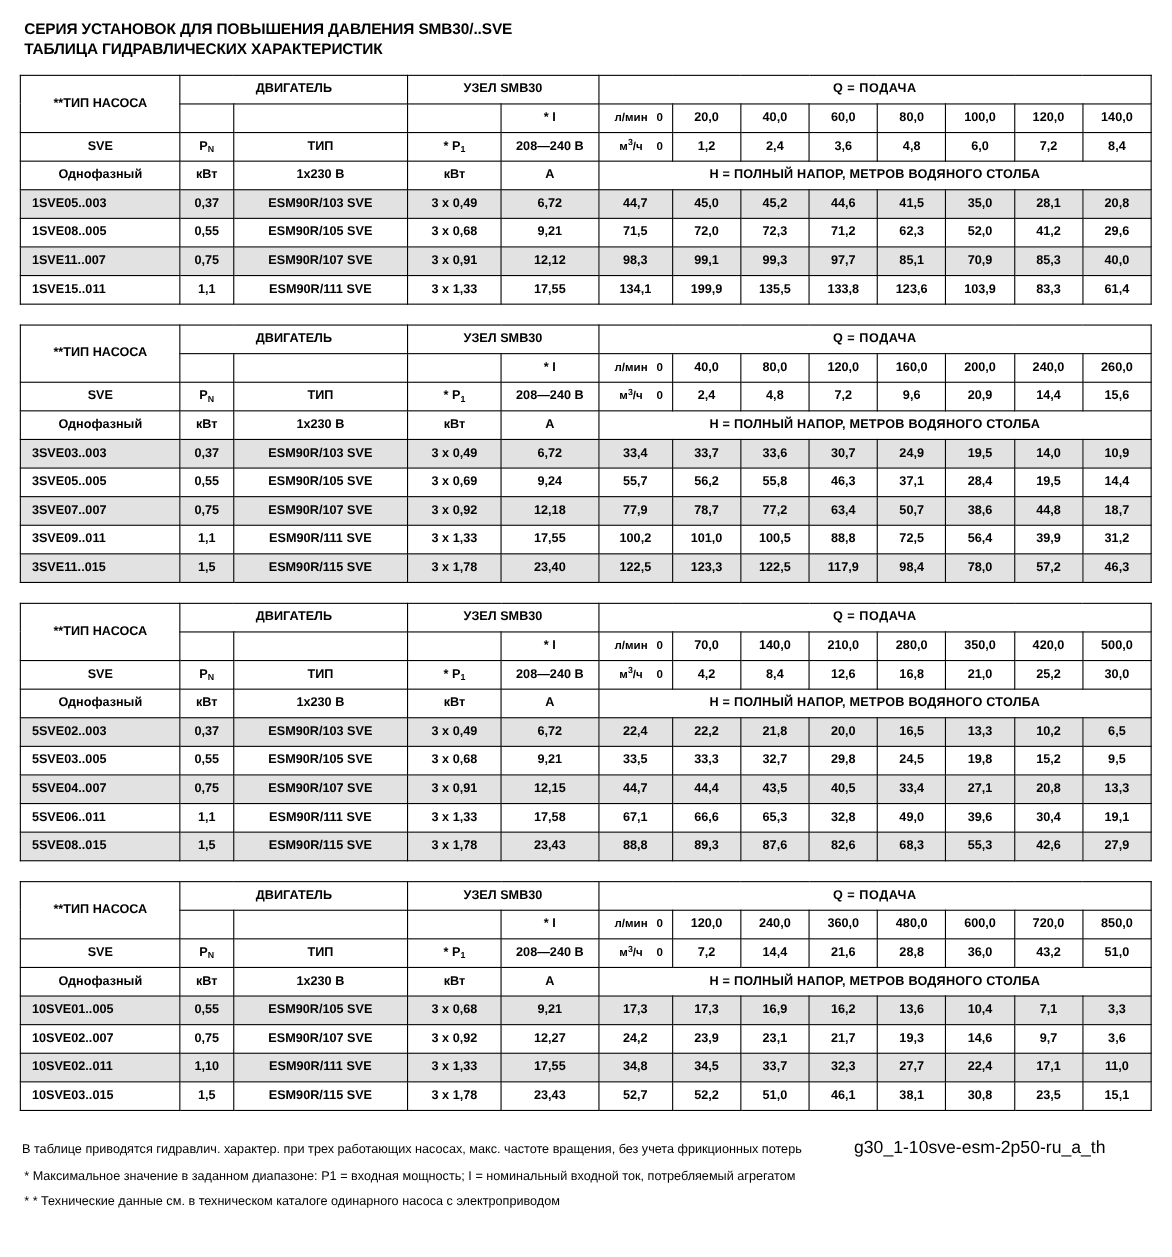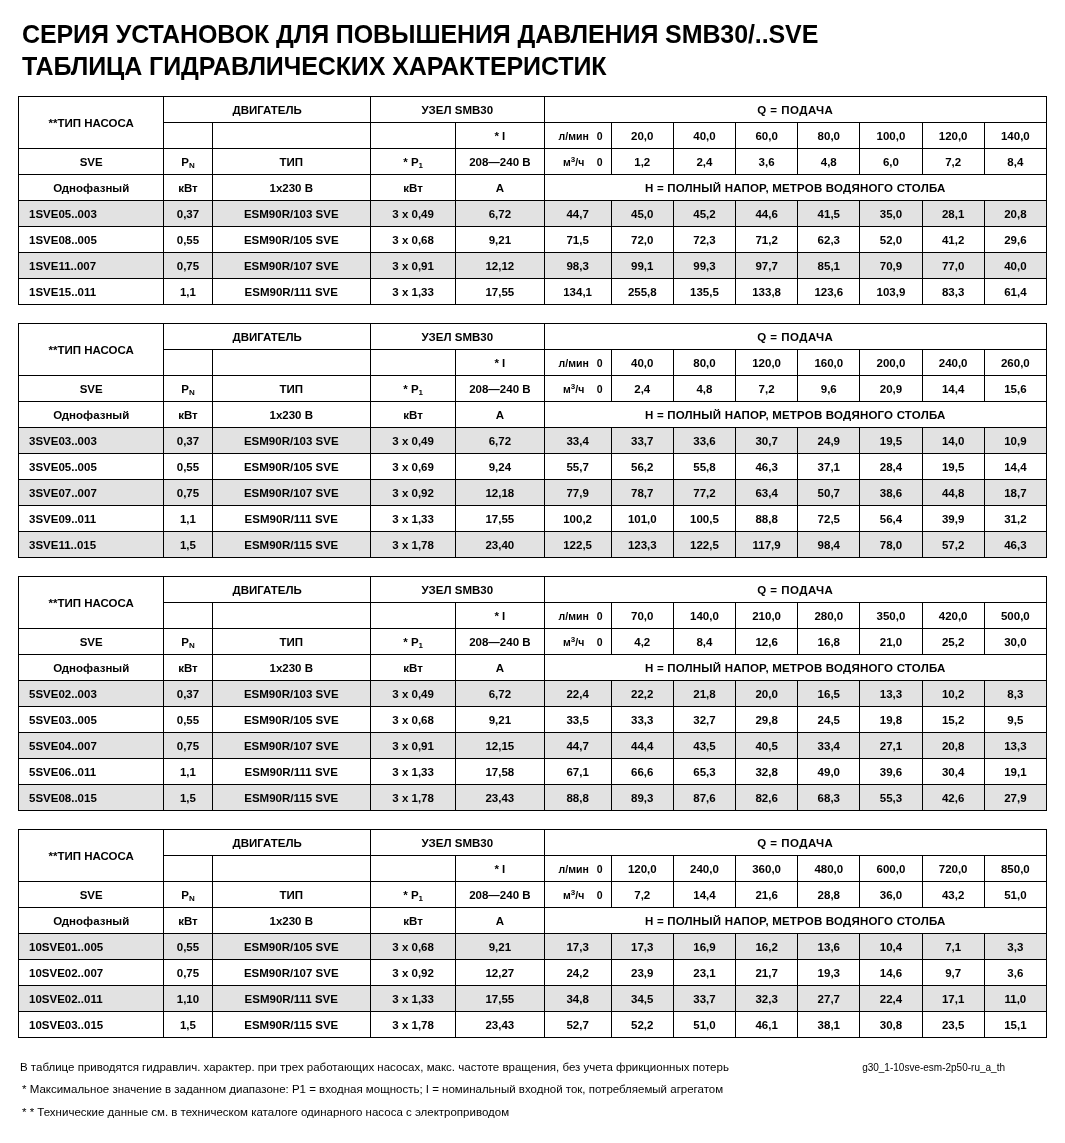--- a/index.html
+++ b/index.html
@@ -12,21 +12,21 @@
     min-height: 1143px;
     font-family: "Liberation Sans", sans-serif;
     color: #000000;
   }
   .page {
     width: 1065px;
     box-sizing: border-box;
     padding: 14px 18px 8px 18px;
   }
   .doc-title {
-    font-size: 25px;
+    font-size: 14px;
     font-weight: bold;
     line-height: 1.28;
     letter-spacing: -0.1px;
     margin: 4px 0 14px 4px;
   }
   .doc-title div { white-space: nowrap; }
 
   table.ht {
     border-collapse: collapse;
     table-layout: fixed;
@@ -64,21 +64,21 @@
   .footnotes {
     margin: 6px 2px 0 2px;
     font-size: 11.5px;
     line-height: 1.95;
   }
   .footnotes .fn-row {
     display: flex;
     justify-content: space-between;
     align-items: baseline;
   }
-  .footnotes .fn-code { font-size: 10px; padding-right: 40px; }
+  .footnotes .fn-code { font-size: 16px; padding-right: 40px; }
   .footnotes .fn { white-space: nowrap; }
   .footnotes .fn-indent { padding-left: 2px; }
 </style>
 </head>
 <body>
 
 <div class="page">
 
   <div class="doc-title">
     <div>СЕРИЯ УСТАНОВОК ДЛЯ ПОВЫШЕНИЯ ДАВЛЕНИЯ SMB30/..SVE</div>
@@ -181,31 +181,31 @@
             <td>0,75</td>
             <td>ESM90R/107 SVE</td>
             <td>3 x 0,91</td>
             <td>12,12</td>
             <td>98,3</td>
             <td>99,1</td>
             <td>99,3</td>
             <td>97,7</td>
             <td>85,1</td>
             <td>70,9</td>
-            <td>77,0</td>
+            <td>85,3</td>
             <td>40,0</td>
           </tr>
           <tr class="data row-plain">
             <td class="model">1SVE15..011</td>
             <td>1,1</td>
             <td>ESM90R/111 SVE</td>
             <td>3 x 1,33</td>
             <td>17,55</td>
             <td>134,1</td>
-            <td>255,8</td>
+            <td>199,9</td>
             <td>135,5</td>
             <td>133,8</td>
             <td>123,6</td>
             <td>103,9</td>
             <td>83,3</td>
             <td>61,4</td>
           </tr>
         </tbody>
       </table>
       <table class="ht">
@@ -411,21 +411,21 @@
             <td>ESM90R/103 SVE</td>
             <td>3 x 0,49</td>
             <td>6,72</td>
             <td>22,4</td>
             <td>22,2</td>
             <td>21,8</td>
             <td>20,0</td>
             <td>16,5</td>
             <td>13,3</td>
             <td>10,2</td>
-            <td>8,3</td>
+            <td>6,5</td>
           </tr>
           <tr class="data row-plain">
             <td class="model">5SVE03..005</td>
             <td>0,55</td>
             <td>ESM90R/105 SVE</td>
             <td>3 x 0,68</td>
             <td>9,21</td>
             <td>33,5</td>
             <td>33,3</td>
             <td>32,7</td>

